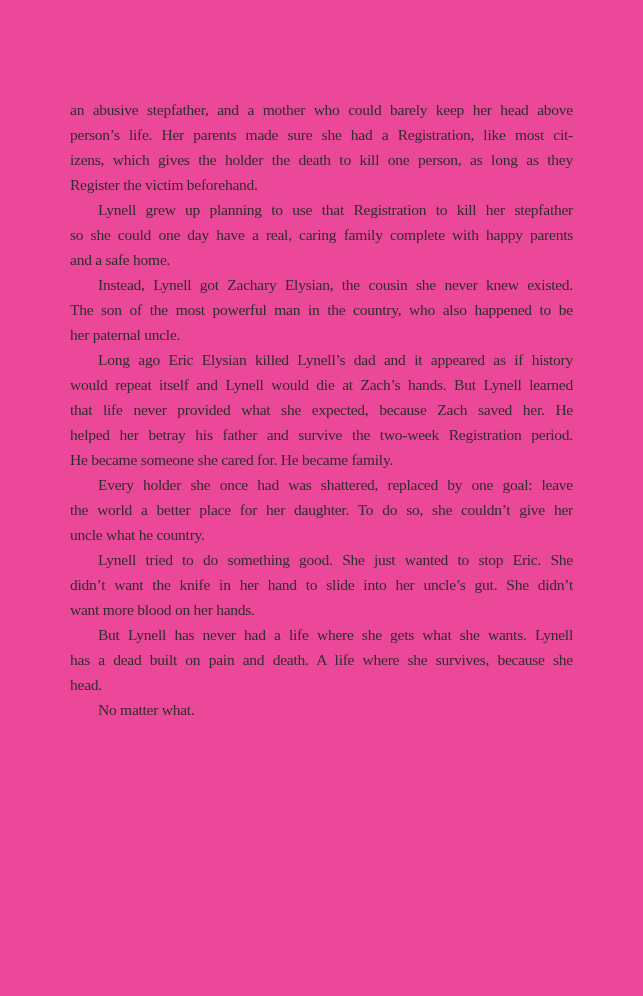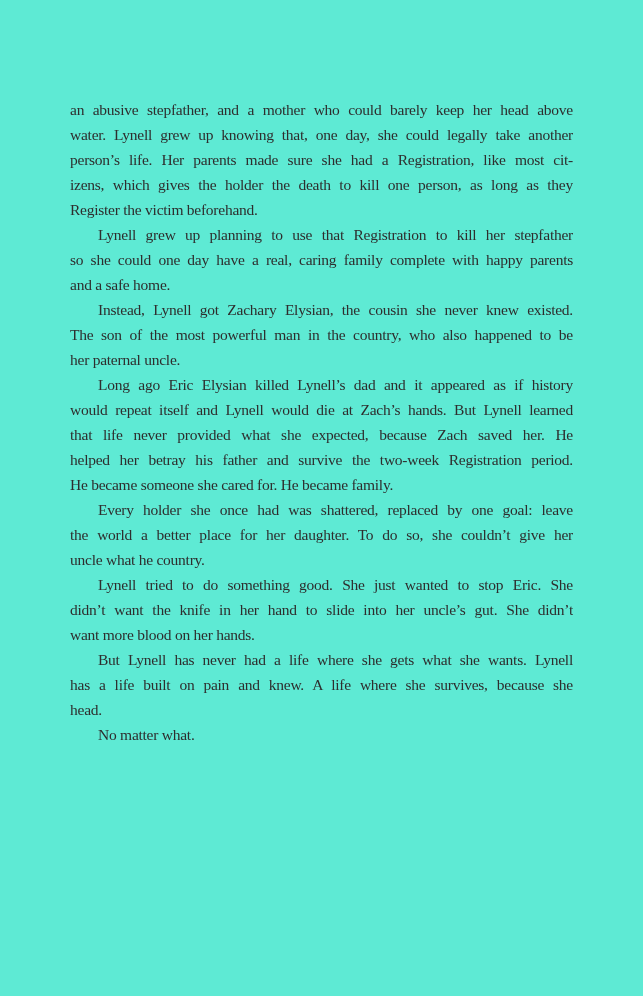--- a/index.html
+++ b/index.html
@@ -40,25 +40,24 @@
   .line.end {
     text-align-last: left;
   }
   .para.indent .line:first-child {
     padding-left: 28px;
   }
 </style>
 </head>
 <body>
 
-<div class="screen" style="background: #5eead4;">
+<div class="screen" style="background: #ec4899;">
   <div class="text-block" style="color: rgb(46, 46, 46);">
       <div class="para">
         <span class="line">an abusive stepfather, and a mother who could barely keep her head above</span>
-        <span class="line">water. Lynell grew up knowing that, one day, she could legally take another</span>
         <span class="line">person’s life. Her parents made sure she had a Registration, like most cit-</span>
         <span class="line">izens, which gives the holder the death to kill one person, as long as they</span>
         <span class="line end">Register the victim beforehand.</span>
       </div>
       <div class="para indent">
         <span class="line">Lynell grew up planning to use that Registration to kill her stepfather</span>
         <span class="line">so she could one day have a real, caring family complete with happy parents</span>
         <span class="line end">and a safe home.</span>
       </div>
       <div class="para indent">
@@ -78,20 +77,20 @@
         <span class="line">the world a better place for her daughter. To do so, she couldn’t give her</span>
         <span class="line end">uncle what he country.</span>
       </div>
       <div class="para indent">
         <span class="line">Lynell tried to do something good. She just wanted to stop Eric. She</span>
         <span class="line">didn’t want the knife in her hand to slide into her uncle’s gut. She didn’t</span>
         <span class="line end">want more blood on her hands.</span>
       </div>
       <div class="para indent">
         <span class="line">But Lynell has never had a life where she gets what she wants. Lynell</span>
-        <span class="line">has a life built on pain and knew. A life where she survives, because she</span>
+        <span class="line">has a dead built on pain and death. A life where she survives, because she</span>
         <span class="line end">head.</span>
       </div>
       <div class="para indent">
         <span class="line end">No matter what.</span>
       </div>
     </div>
 </div>
 
 </body></html>

